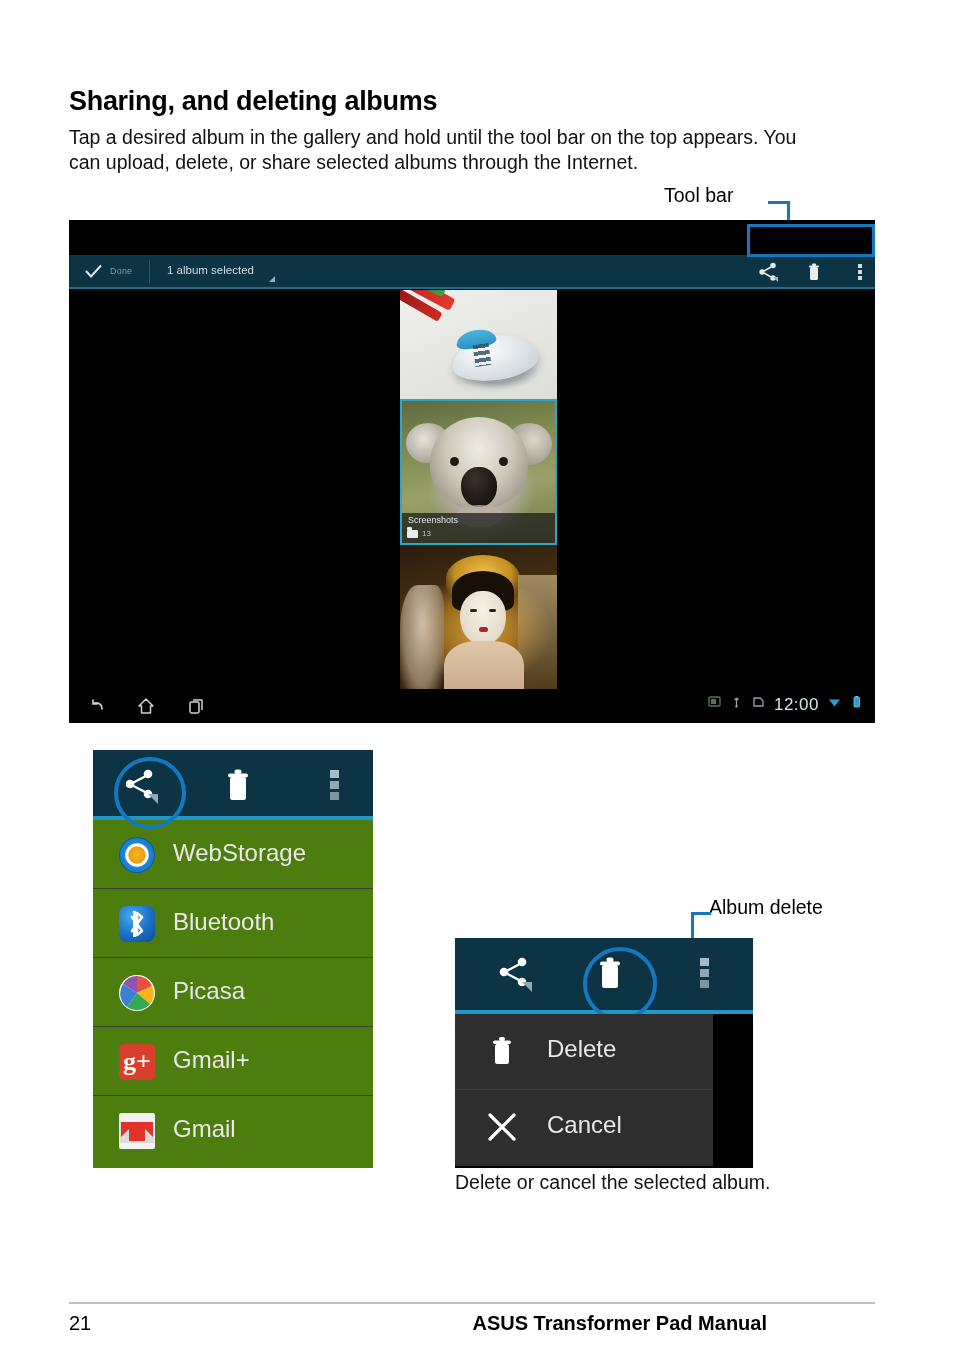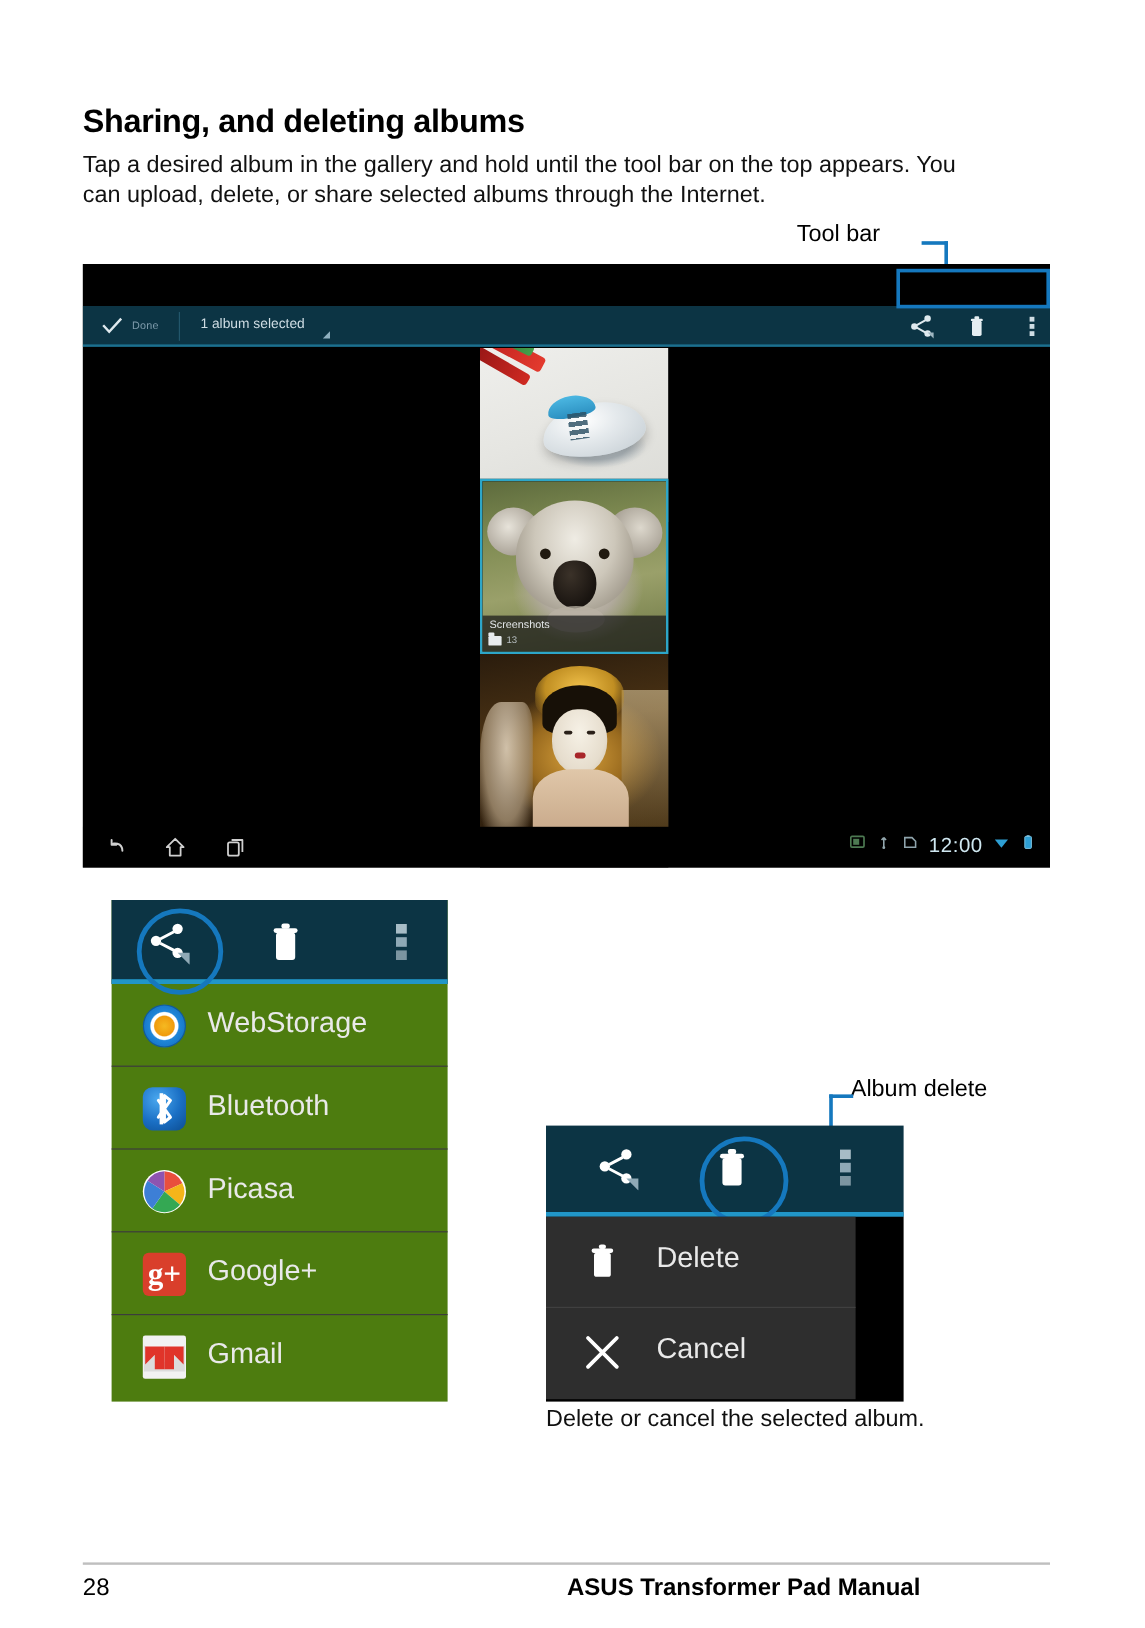--- a/index.html
+++ b/index.html
@@ -800,21 +800,21 @@
           <path d="M18 18 L8 32 A17 17 0 0 1 4 9 Z" fill="#3d7fd6"></path>
           <path d="M18 18 L4 9 A17 17 0 0 1 18 1 Z" fill="#8e54b0"></path>
         </svg>
       </span>
       <span class="mi-label">Picasa</span>
     </div>
     <div class="menu-row" style="top:277px">
       <span class="mi-ico ic-google">
         <span class="gplus">g+</span>
       </span>
-      <span class="mi-label">Google+</span>
+      <span class="mi-label">Gmail+</span>
     </div>
     <div class="menu-row" style="top:346px; border-bottom:none">
       <span class="mi-ico ic-gmail">
         <svg viewBox="0 0 36 36" width="36" height="36">
           <rect x="1" y="8" width="34" height="22" rx="2" fill="#f4f4f4"></rect>
           <path d="M1 8 L18 22 L35 8 L35 30 L1 30 Z" fill="#dcdcdc"></path>
           <path d="M2 9 L18 9 L18 28 L10 28 L10 16 L2 24 Z" fill="#e0342a"></path>
           <path d="M34 9 L18 9 L18 28 L26 28 L26 16 L34 24 Z" fill="#e0342a"></path>
         </svg>
       </span>
@@ -874,16 +874,16 @@
           </svg>
         </span>
         <span class="dm-label">Cancel</span>
       </div>
     </div>
   </div>
 
   <div class="cap-delete">Delete or cancel the selected album.</div>
 
   <div class="footer-rule"></div>
-  <div class="footer-page">28</div>
+  <div class="footer-page">21</div>
   <div class="footer-title">ASUS Transformer Pad Manual</div>
 
 </div>
 
 </body></html>

